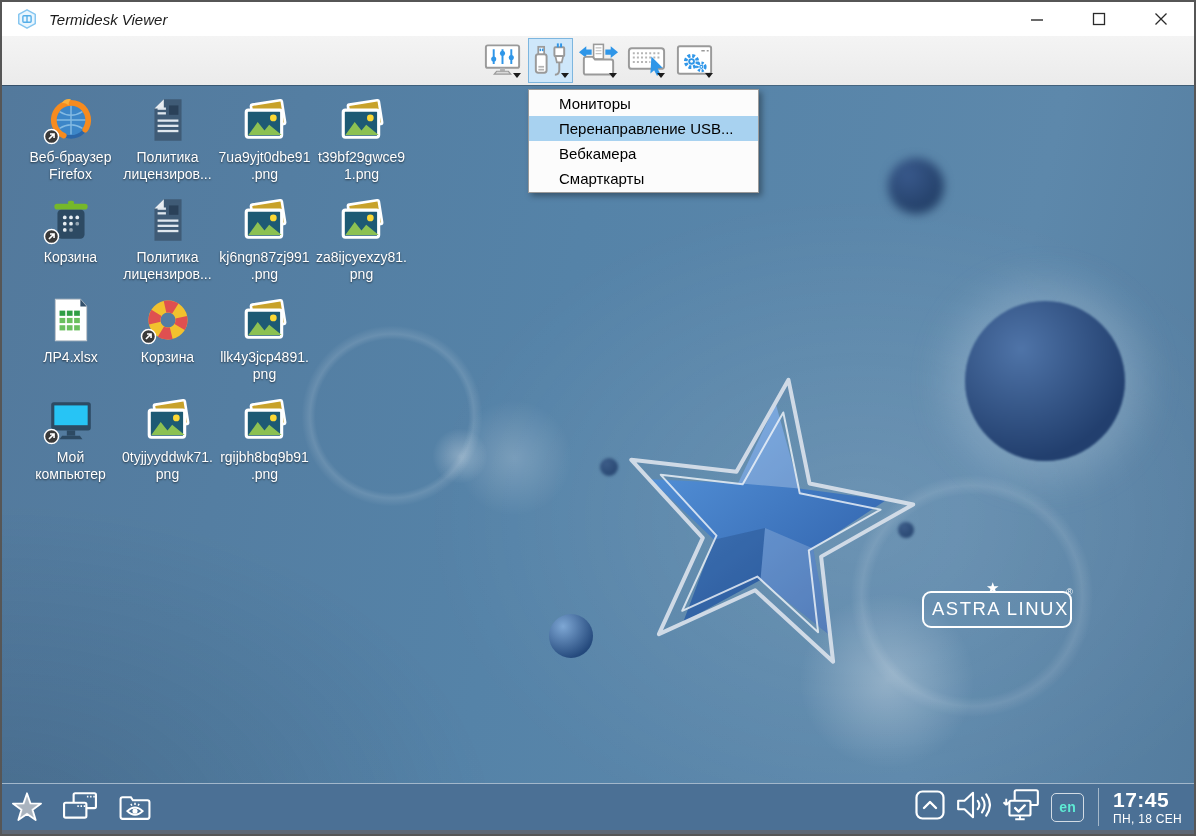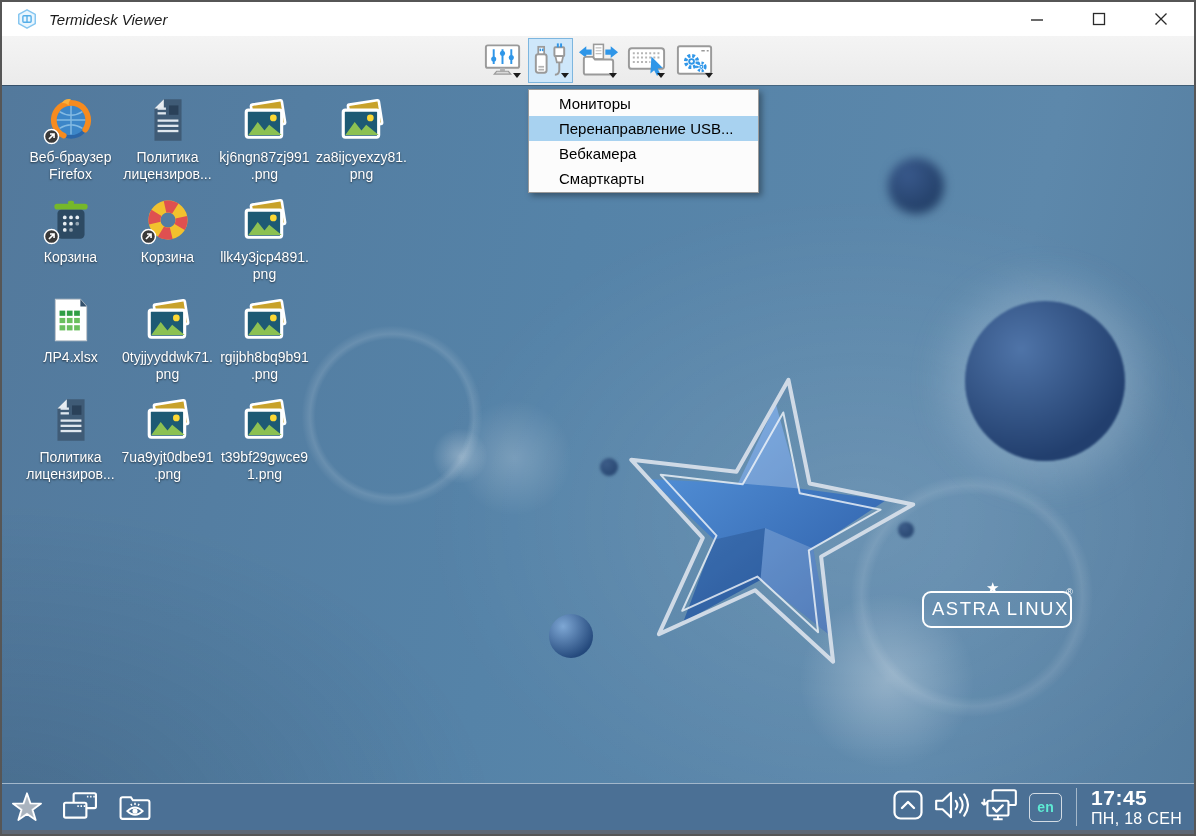--- a/index.html
+++ b/index.html
@@ -59,21 +59,21 @@
   .taskbar{position:absolute;left:0;right:0;bottom:4px;height:47px;background:#4b7095;border-top:1px solid rgba(235,242,248,.55);display:flex;align-items:center;}
   .bottomstrip{position:absolute;left:0;right:0;bottom:0;height:4px;background:#5d6775;}
   .tb-left{display:flex;align-items:center;gap:16px;padding-left:8px;}
   .tb-left .tkbtn{display:flex;align-items:center;justify-content:center;cursor:default;}
   .tb-right{margin-left:auto;display:flex;align-items:center;gap:10px;padding-right:6px;}
   .tkbtn{cursor:default;}
   .enbadge{width:33px;height:29px;border:1.5px solid rgba(255,255,255,.75);border-radius:5px;color:#5eead4;font-size:14px;display:flex;align-items:center;justify-content:center;font-weight:bold;}
   .trdiv{width:1px;height:38px;background:rgba(255,255,255,.5);margin:0 4px;}
   .clock{color:#fff;text-align:left;line-height:1;padding-right:6px;}
   .clock .t{font-size:21px;font-weight:700;letter-spacing:.5px;}
-  .clock .d{font-size:16px;margin-top:3px;letter-spacing:.3px;}
+  .clock .d{font-size:12px;margin-top:3px;letter-spacing:.3px;}
 </style>
 </head>
 <body>
 
 <svg width="0" height="0" style="position:absolute">
   <defs>
     <linearGradient id="sg" x1="0" y1="0" x2="1" y2="1">
       <stop offset="0" stop-color="#5a9ae0"></stop>
         <stop offset="1" stop-color="#2a5aa4"></stop>
     </linearGradient>
@@ -373,20 +373,34 @@
             <svg class="main">
               <use href="#sym-xlsx"></use>
             </svg>
           </div>
         <div class="lbl">
             <div>ЛР4.xlsx</div>
             <div></div>
           </div>
       </div>
 
+      <div class="dicon">
+        <div class="ic">
+            <svg class="main">
+              <use href="#sym-computer"></use>
+            </svg>
+          <svg class="sc">
+              <use href="#sym-shortcut"></use>
+            </svg>
+          </div>
+        <div class="lbl">
+            <div>Мой</div>
+            <div>компьютер</div>
+          </div>
+      </div>
 
       <div class="dicon">
         <div class="ic">
             <svg class="main">
               <use href="#sym-document"></use>
             </svg>
           </div>
         <div class="lbl">
             <div>Политика</div>
             <div>лицензиров...</div>

